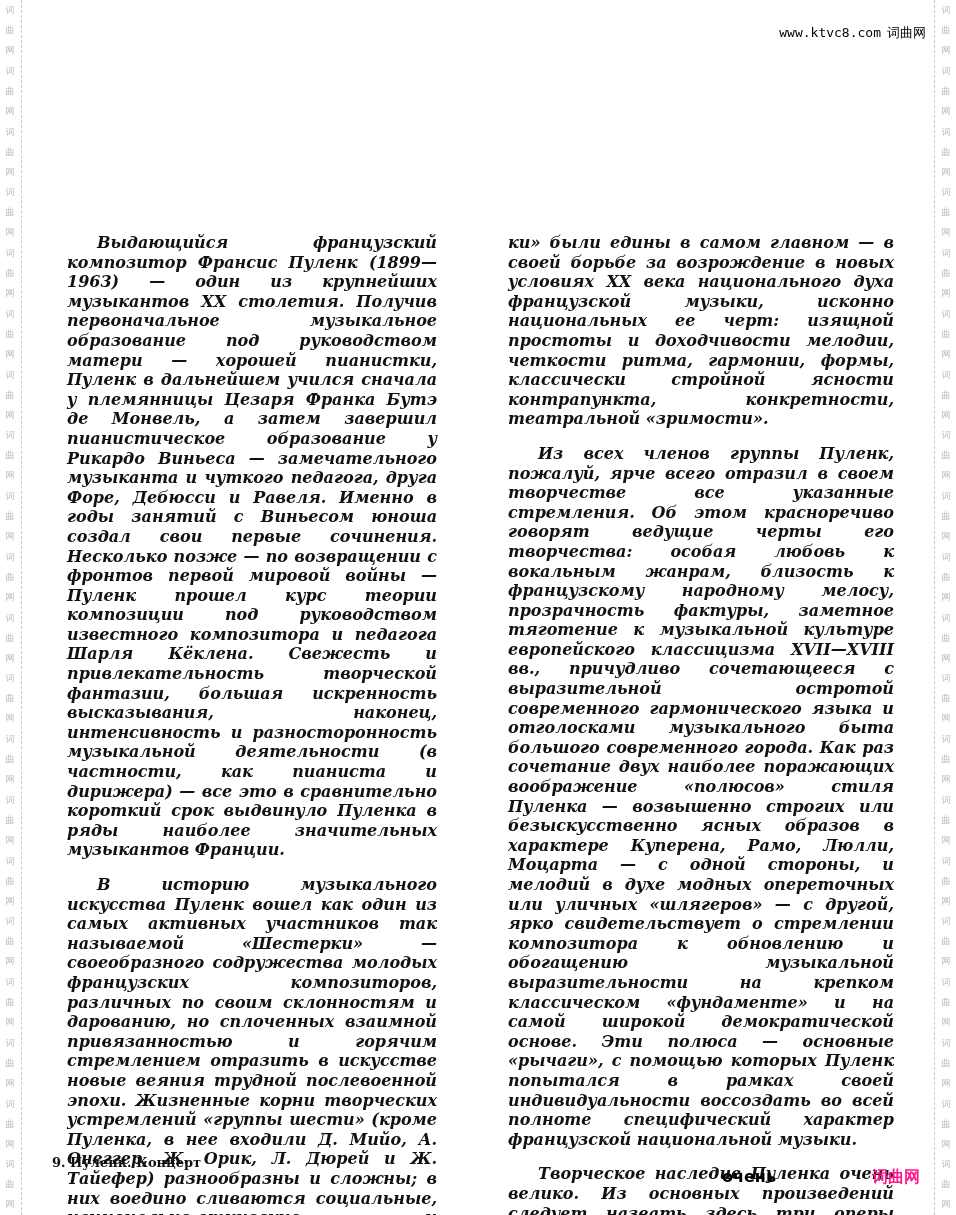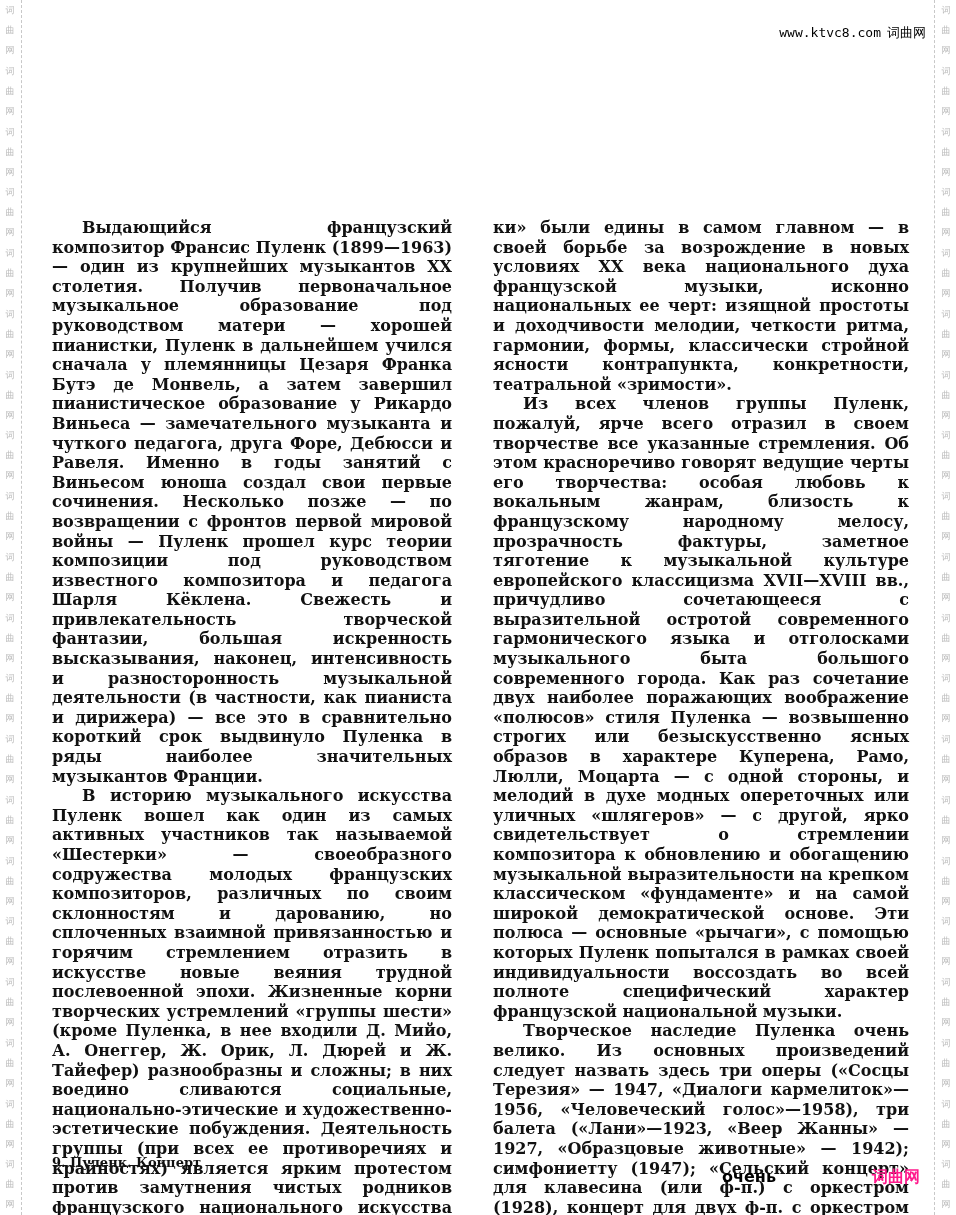--- a/index.html
+++ b/index.html
@@ -10,21 +10,21 @@
   .wm-left { left:0; }
   .wm-right { right:0; }
   .dash { position:absolute; top:0; height:1215px; border-left:1px dashed #c8c8c8; }
   .dash-left { left:21px; }
   .dash-right { right:21px; }
   .site-header { position:absolute; top:24px; right:30px; font-family:"DejaVu Sans Mono", monospace; font-size:13px; color:#000; }
   .site-header .cn { font-family:"DejaVu Sans", sans-serif; margin-left:6px; }
   .col { position:absolute; top:218px; width:400px; font-family:"DejaVu Serif", serif; font-weight:bold; font-size:16px; line-height:19.6px; text-align:justify; }
   .col-left { left:52px; }
   .col-right { left:493px; width:416px; }
-  .col p { margin:0; text-indent:0; }
+  .col p { margin:15px; text-indent:0;font-style:italic; }
   .col p.ind { text-indent:30px; }
   .col p.cont { text-indent:0; }
   .footnote { position:absolute; top:1155px; left:52px; font-family:"DejaVu Serif", serif; font-weight:bold; font-size:13px; }
   .source { position:absolute; top:1167px; left:722px; font-family:"DejaVu Sans", sans-serif; font-weight:bold; font-size:16px; color:#000; }
   .source-site { position:absolute; top:1167px; left:872px; font-family:"DejaVu Sans", sans-serif; font-weight:bold; font-size:16px; }
 </style>
 </head>
 <body>
 
 <div class="dash dash-left"></div>

